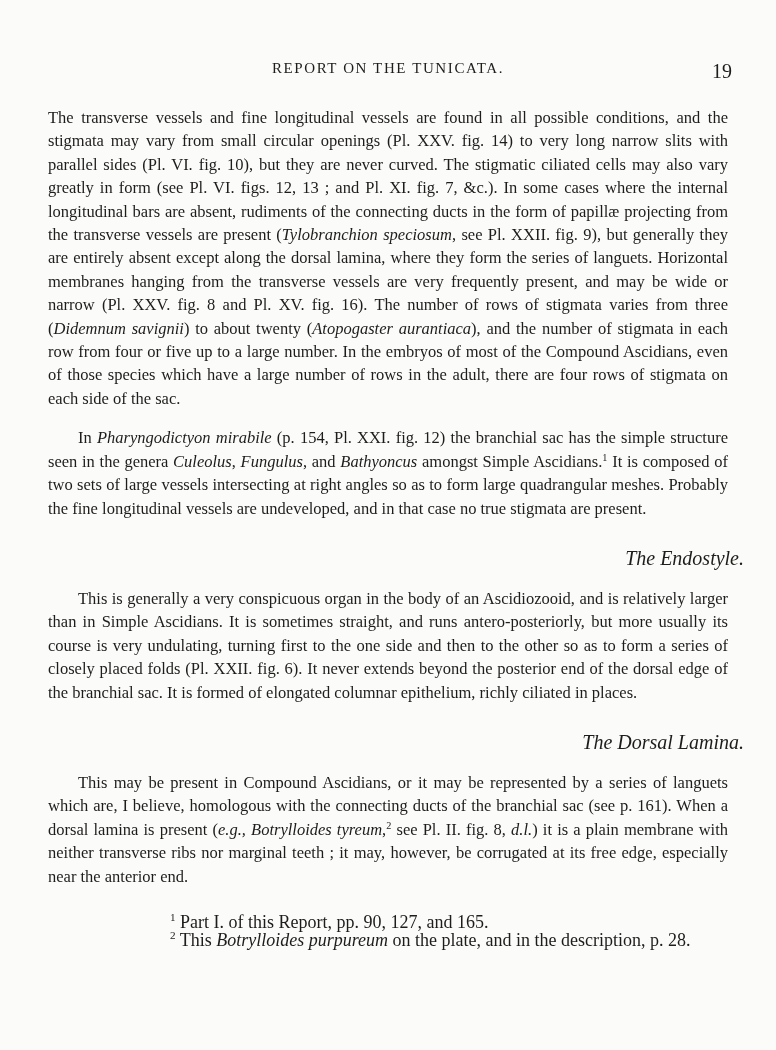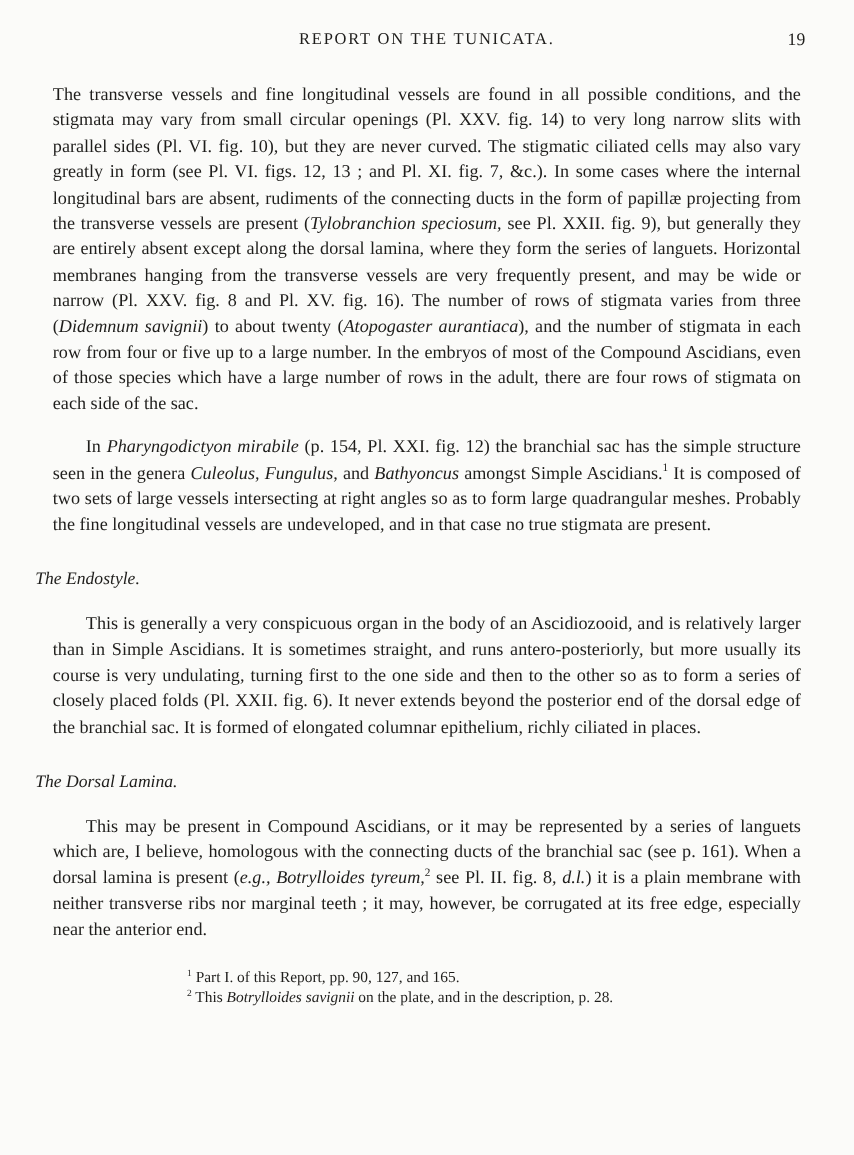--- a/index.html
+++ b/index.html
@@ -8,65 +8,65 @@
     height: 1050px;
     overflow: hidden;
     background: #fbfbf9;
     color: #1e1d1b;
     font-family: "Liberation Serif", "DejaVu Serif", serif;
   }
   .page {
     box-sizing: border-box;
     width: 776px;
     height: 1050px;
-    padding: 28px 32px 0 32px;
+    padding: 60px 32px 0 32px;
   }
   .header {
     position: relative;
     height: 22px;
     margin-bottom: 24px;
   }
   .running-title {
     display: block;
     text-align: center;
     font-size: 15px;
     letter-spacing: 1.6px;
     font-weight: normal;
   }
   .page-number {
     position: absolute;
     right: 12px;
     top: 0;
-    font-size: 16px;
+    font-size: 20px;
     margin-left: 21px;
   }
   .body-text p {
     margin: 16px;
     font-size: 16.5px;
     line-height: 23.4px;
     text-align: justify;
   }
   p.indent { text-indent: 30px; font-family: Liberation Serif, serif; }
   p.justify-last { text-align-last: justify; }
   .section-heading {
-    text-align: left;
+    text-align: right;
     font-style: italic;
-    font-size: 16px;
+    font-size: 20px;
     line-height: 23px;
     margin: 27px 0 17px 0;
   }
   sup {
     font-size: 0.62em;
     vertical-align: super;
     line-height: 0;
   }
   .footnotes {
     margin-top: 25px;
     padding-left: 138px;
-    font-size: 14px;
+    font-size: 18px;
     line-height: 18.5px;
   }
   .footnote { margin: 0; }
 </style>
 </head>
 <body style="background: rgb(251, 251, 249); color: rgb(30, 29, 27);">
 
 <div class="page">
   <div class="header">
     <span class="running-title">REPORT ON THE TUNICATA.</span>
@@ -75,15 +75,15 @@
   <div class="body-text">
       <p class=""><span>The transverse vessels and fine longitudinal vessels are found in all possible conditions, and the stigmata may vary from small circular openings (Pl. XXV. fig. 14) to very long narrow slits with parallel sides (Pl. VI. fig. 10), but they are never curved. The stigmatic ciliated cells may also vary greatly in form (see Pl. VI. figs. 12, 13 ; and Pl. XI. fig. 7, &amp;c.). In some cases where the internal longitudinal bars are absent, rudiments of the connecting ducts in the form of papillæ projecting from the transverse vessels are present (</span><i>Tylobranchion speciosum</i><span>, see Pl. XXII. fig. 9), but generally they are entirely absent except along the dorsal lamina, where they form the series of languets. Horizontal membranes hanging from the transverse vessels are very frequently present, and may be wide or narrow (Pl. XXV. fig. 8 and Pl. XV. fig. 16). The number of rows of stigmata varies from three (</span><i>Didemnum savignii</i><span>) to about twenty (</span><i>Atopogaster aurantiaca</i><span>), and the number of stigmata in each row from four or five up to a large number. In the embryos of most of the Compound Ascidians, even of those species which have a large number of rows in the adult, there are four rows of stigmata on each side of the sac.</span></p>
       <p class="indent"><span>In </span><i>Pharyngodictyon mirabile</i><span> (p. 154, Pl. XXI. fig. 12) the branchial sac has the simple structure seen in the genera </span><i>Culeolus</i><span>, </span><i>Fungulus</i><span>, and </span><i>Bathyoncus</i><span> amongst Simple Ascidians.</span><sup>1</sup><span> It is composed of two sets of large vessels intersecting at right angles so as to form large quadrangular meshes. Probably the fine longitudinal vessels are undeveloped, and in that case no true stigmata are present.</span></p>
       <div class="section-heading">The Endostyle.</div>
       <p class="indent"><span>This is generally a very conspicuous organ in the body of an Ascidiozooid, and is relatively larger than in Simple Ascidians. It is sometimes straight, and runs antero-posteriorly, but more usually its course is very undulating, turning first to the one side and then to the other so as to form a series of closely placed folds (Pl. XXII. fig. 6). It never extends beyond the posterior end of the dorsal edge of the branchial sac. It is formed of elongated columnar epithelium, richly ciliated in places.</span></p>
       <div class="section-heading">The Dorsal Lamina.</div>
       <p class="indent"><span>This may be present in Compound Ascidians, or it may be represented by a series of languets which are, I believe, homologous with the connecting ducts of the branchial sac (see p. 161). When a dorsal lamina is present (</span><i>e.g., Botrylloides tyreum</i><span>,</span><sup>2</sup><span> see Pl. II. fig. 8, </span><i>d.l.</i><span>) it is a plain membrane with neither transverse ribs nor marginal teeth ; it may, however, be corrugated at its free edge, especially near the anterior end.</span></p>
     </div>
   <div class="footnotes">
       <div class="footnote"><sup>1</sup><span> Part I. of this Report, pp. 90, 127, and 165.</span></div>
-      <div class="footnote"><sup>2</sup><span> This </span><i>Botrylloides savignii</i><span> on the plate, and in the description, p. 28.</span></div>
+      <div class="footnote"><sup>2</sup><span> This </span><i>Botrylloides purpureum</i><span> on the plate, and in the description, p. 28.</span></div>
     </div>
 </div>
 
 </body></html>

